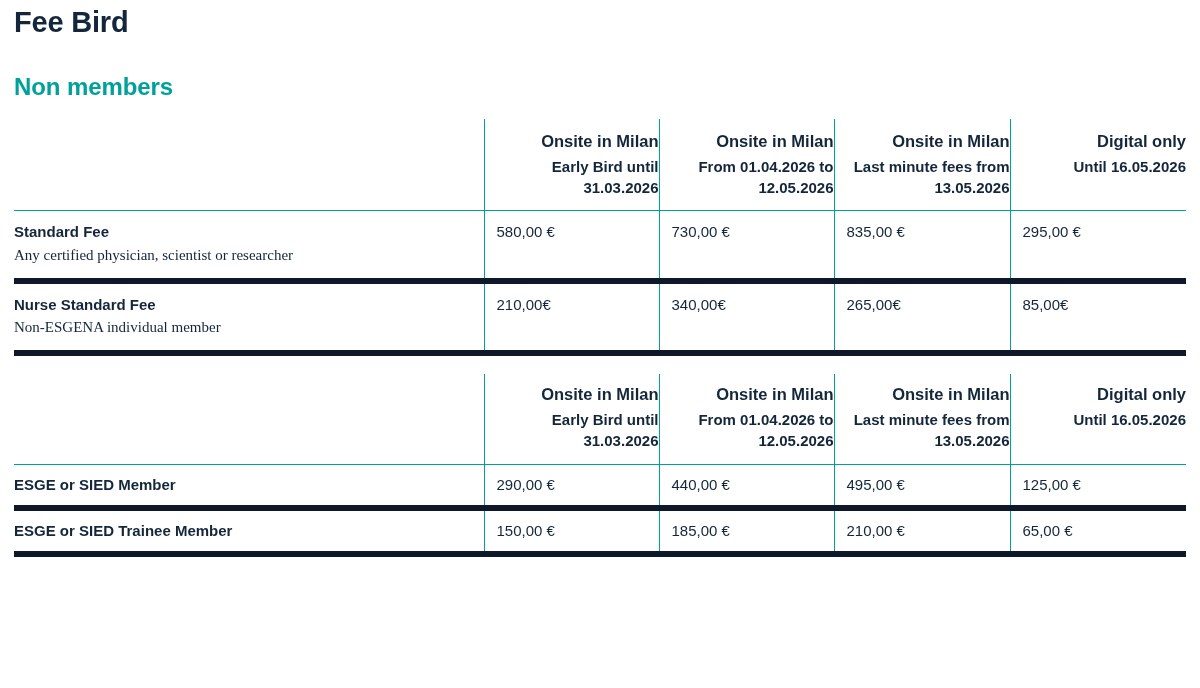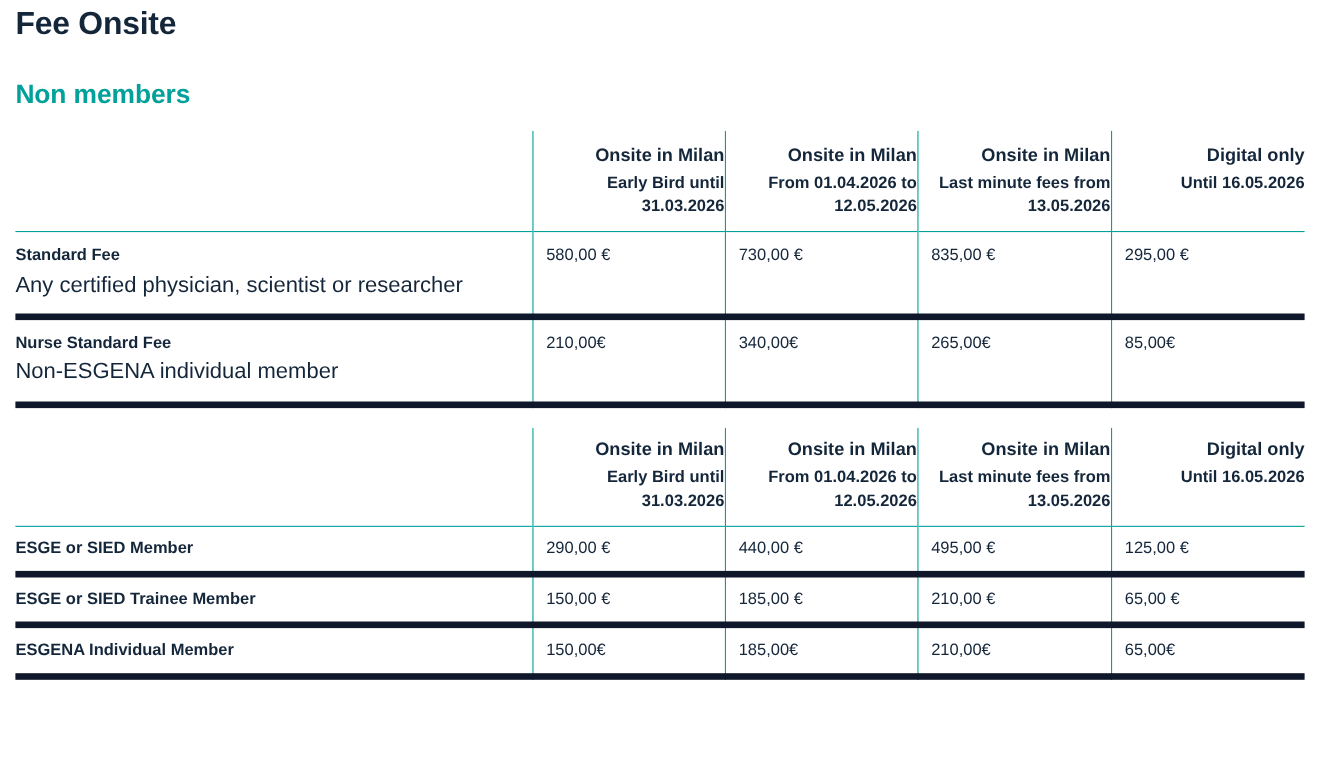--- a/index.html
+++ b/index.html
@@ -82,24 +82,25 @@
   }
   tbody td.cell-label { padding-left: 0; }
   .row-title {
     font-weight: bold;
     font-size: 15px;
     color: #14263a;
     display: block;
   }
   .row-sub {
     font-weight: normal;
-    font-size: 20px;
+    font-size: 15px;
     color: #14263a;
     display: block;
     margin-top: 2px;
+    font-family: Liberation Serif, serif;
   }
 
   
   thead th.vrule, tbody td.vrule {
     border-left: 1px solid #00a19a;
   }
   
   thead tr { border-bottom: 1px solid #00a19a; }
   tbody tr { border-bottom: 6px solid #0f172a; }
 
@@ -107,21 +108,21 @@
   .table-1 { margin-top: 18px; }
   .table-2 { margin-top: 18px; }
 
   .table-2 tbody td { padding-top: 9px; padding-bottom: 10px; }
 </style>
 </head>
 <body>
 
 <div class="page">
 
-  <h1 class="page-title">Fee Onsite</h1>
+  <h1 class="page-title">Fee Bird</h1>
 
   <h2 class="section-heading section-1-heading">Non members</h2>
 
   <table class="table-1">
     <colgroup>
       <col class="c-label">
       <col class="c-col">
       <col class="c-col">
       <col class="c-col3">
       <col class="c-last">
@@ -219,25 +220,16 @@
       </tr>
       <tr>
         <td class="cell-label">
           <span class="row-title">ESGE or SIED Trainee Member</span>
         </td>
         <td class="vrule">150,00 €</td>
         <td class="vrule">185,00 €</td>
         <td class="vrule">210,00 €</td>
         <td class="vrule">65,00 €</td>
       </tr>
-      <tr>
-        <td class="cell-label">
-          <span class="row-title">ESGENA Individual Member</span>
-        </td>
-        <td class="vrule">150,00€</td>
-        <td class="vrule">185,00€</td>
-        <td class="vrule">210,00€</td>
-        <td class="vrule">65,00€</td>
-      </tr>
     </tbody>
   </table>
 
 </div>
 
 </body></html>

